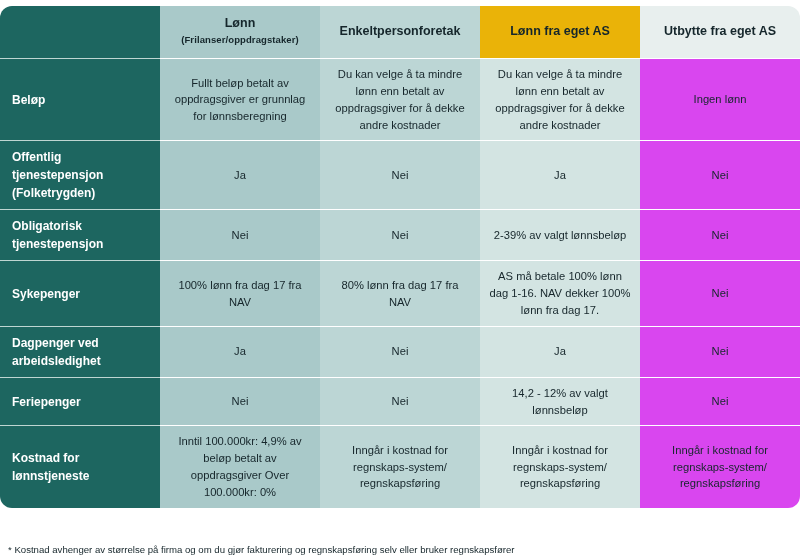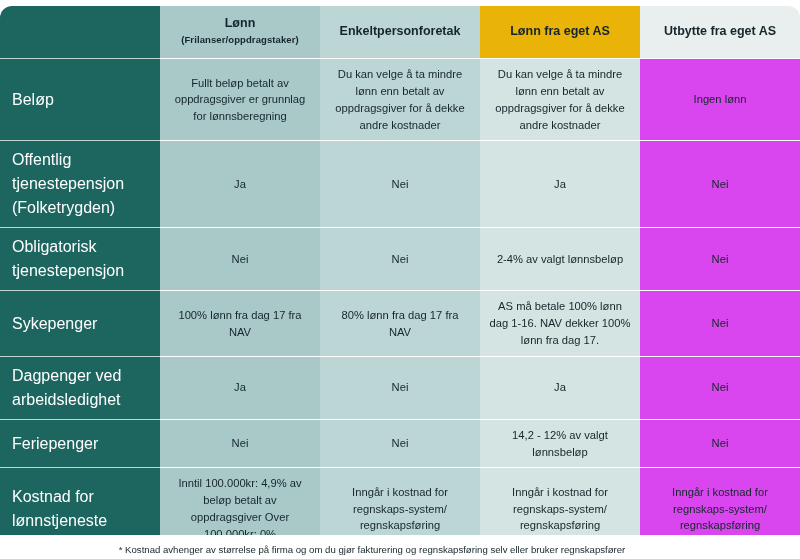--- a/index.html
+++ b/index.html
@@ -68,40 +68,39 @@
     text-align: center;
     font-size: 11.2px;
     line-height: 1.5;
     color: #16262b;
     padding: 7px 9px;
     border-top: 1px solid #ffffff;
   }
   tbody td.rowhead {
     background: #1d6660;
     color: #ffffff;
-    font-weight: normal;
+    font-weight: bold;
     text-align: left;
-    font-size: 16px;
+    font-size: 12px;
     padding: 7px 12px;
     border-top: 1px solid #bfd6d2;
   }
   tbody td.d1 { background: #a9c9c9; }
   tbody td.d2 { background: #bcd6d5; }
   tbody td.d3 { background: #d3e4e2; }
   tbody td.d4 { background: #d946ef; }
 
   tbody tr:last-child td.rowhead { border-bottom-left-radius: 12px; }
   tbody tr:last-child td.d4 { border-bottom-right-radius: 12px; }
 
   .note {
     margin: 9px 0 0 8px;
     font-size: 9.6px;
     color: #16262b;
     line-height: 1.2;
-    text-align: center;
   }
 </style>
 </head>
 <body>
 
 <div id="root">
   <div class="table-wrap">
     <table class="cmp">
       <colgroup>
         <col class="c0">
@@ -140,21 +139,21 @@
             <td class="rowhead">Offentlig tjenestepensjon (Folketrygden)</td>
             <td class="d1">Ja</td>
             <td class="d2">Nei</td>
             <td class="d3">Ja</td>
             <td class="d4">Nei</td>
           </tr>
           <tr>
             <td class="rowhead">Obligatorisk tjenestepensjon</td>
             <td class="d1">Nei</td>
             <td class="d2">Nei</td>
-            <td class="d3">2-4% av valgt lønnsbeløp</td>
+            <td class="d3">2-39% av valgt lønnsbeløp</td>
             <td class="d4">Nei</td>
           </tr>
           <tr>
             <td class="rowhead">Sykepenger</td>
             <td class="d1">100% lønn fra dag 17 fra NAV</td>
             <td class="d2">80% lønn fra dag 17 fra NAV</td>
             <td class="d3">AS må betale 100% lønn dag 1-16. NAV dekker 100% lønn fra dag 17.</td>
             <td class="d4">Nei</td>
           </tr>
           <tr>

